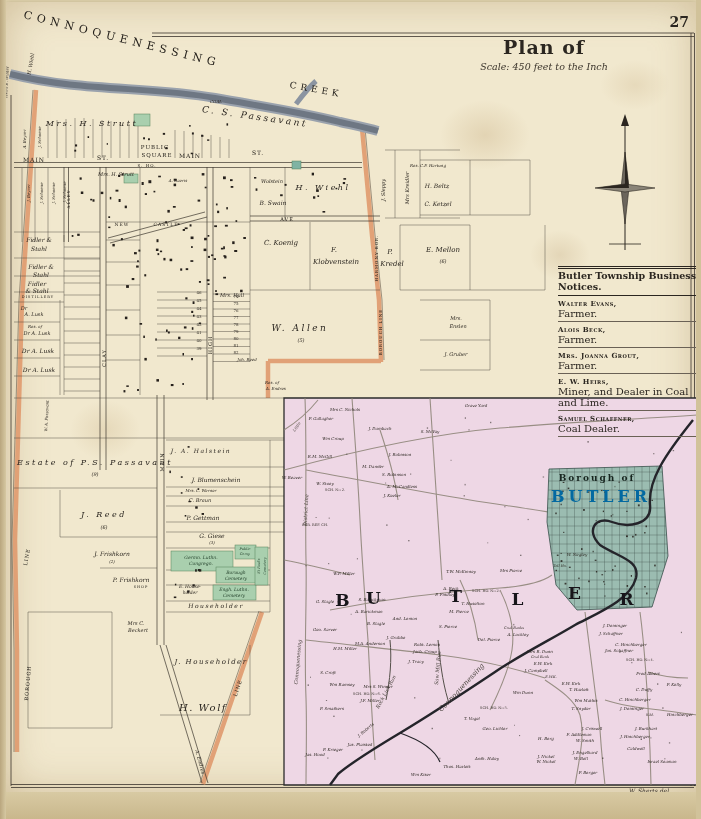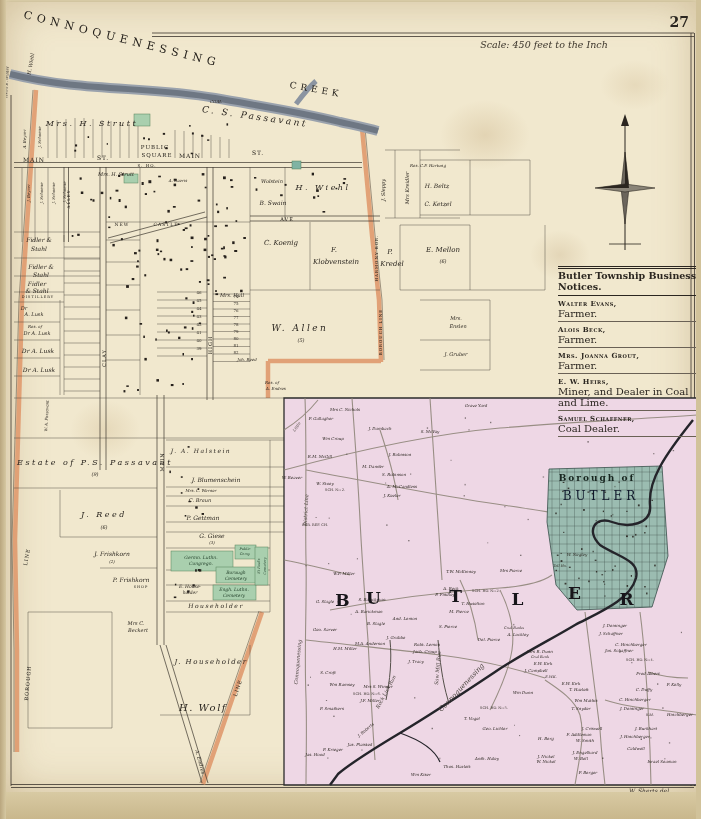--- a/index.html
+++ b/index.html
@@ -26,21 +26,21 @@
   .pagenum{position:absolute;right:12px;top:14px;font-size:14px;font-weight:bold;}
   .biz{position:absolute;left:558px;top:266px;width:141px;text-align:left;}
   .biz-title{font-size:9.5px;font-weight:bold;border-top:3px double #2b2620;
              border-bottom:1px solid #2b2620;padding:2px 0;line-height:1.15;}
   .biz-entry{border-bottom:1px solid #6a6155;padding:3px 0 2px 0;}
   .biz-name{display:block;font-size:7px;font-weight:bold;letter-spacing:.5px;font-variant:small-caps;}
   .biz-role{display:block;font-size:10px;}
   .borough-l1{position:absolute;left:597px;top:478px;transform:translate(-50%,-50%);
               font-size:9px;font-weight:bold;letter-spacing:2px;color:#17251f;}
   .borough-l2{position:absolute;left:601px;top:496px;transform:translate(-50%,-50%);
-              font-size:12px;font-weight:normal;letter-spacing:4px;color:#0f172a;}
+              font-size:16px;font-weight:bold;letter-spacing:4px;color:#0369a1;}
   .signature{position:absolute;left:650px;top:790px;transform:translate(-50%,-50%);
              font-size:6px;font-style:italic;color:#3a332a;}
   .edge-b{position:absolute;left:0;top:792px;width:701px;height:27px;
           background:linear-gradient(#d8caa3,#c9b78c);}
   .edge-r{position:absolute;left:696px;top:0;width:5px;height:819px;background:#d1c29a;}
   .edge-l{position:absolute;left:0;top:0;width:6px;height:819px;
           background:linear-gradient(90deg,#b9a67e,#d6c8a2);}
 </style>
 </head>
 <body>
@@ -700,20 +700,21 @@
       <div class="lbl twl" style="left: 456px; top: 596px; transform: translate(-50%, -50%);">T</div>
       <div class="lbl twl" style="left: 518px; top: 599px; transform: translate(-50%, -50%);">L</div>
       <div class="lbl twl" style="left: 575px; top: 593px; transform: translate(-50%, -50%);">E</div>
       <div class="lbl twl" style="left: 627px; top: 599px; transform: translate(-50%, -50%);">R</div>
     </div>
 
   <div class="borough-l1">Borough of</div>
   <div class="borough-l2">BUTLER</div>
 
   <div class="title-block">
+    <div class="title-plan">Plan of</div>
     <div class="title-scale">Scale: 450 feet to the Inch</div>
   </div>
 
   <div class="pagenum">27</div>
 
   <div class="biz">
     <div class="biz-title">Butler Township Business Notices.</div>
     <div>
 
     <div class="biz-entry">

